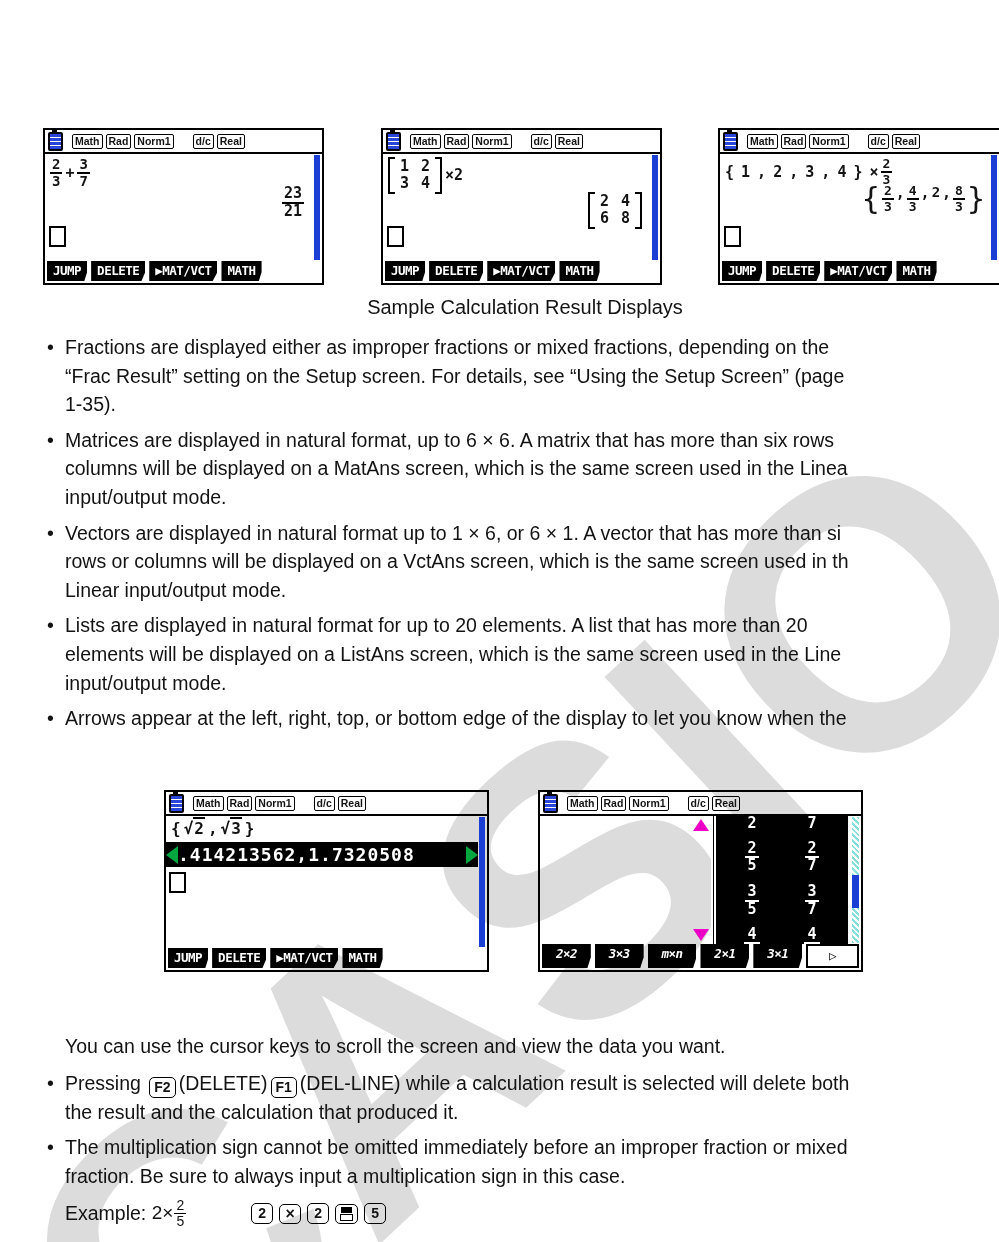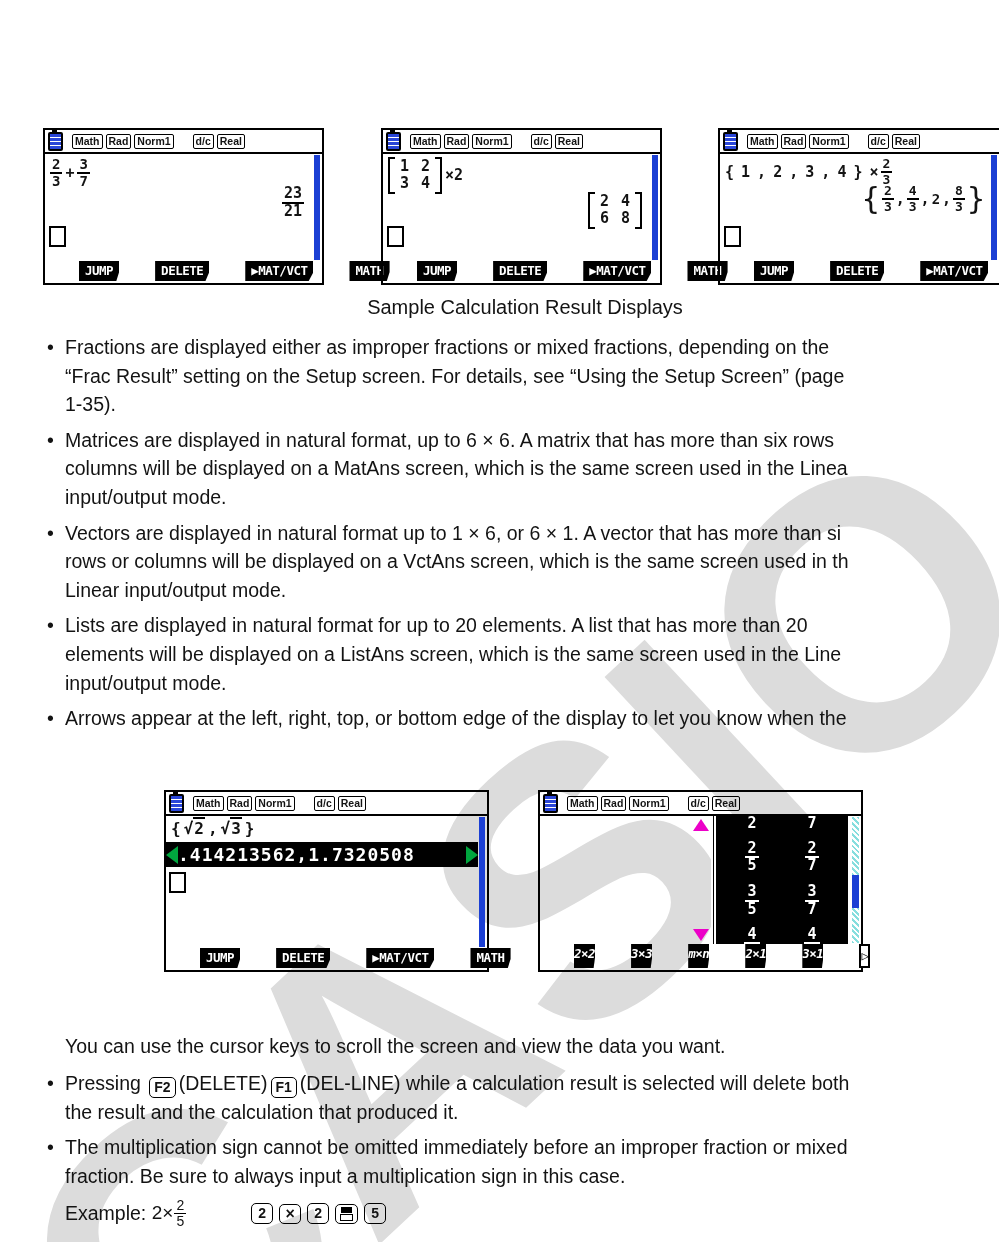--- a/index.html
+++ b/index.html
@@ -15,33 +15,33 @@
         background:repeating-linear-gradient(180deg,#2a46d8 0 3px,#fff 3px 4px);}
   .batt::before{content:"";position:absolute;left:2px;top:-4px;width:5px;height:2px;background:#000;}
   .tag{border:1.6px solid #000;border-radius:2px;font:bold 10.5px "Liberation Sans",sans-serif;
        padding:0 2px;line-height:13px;background:transparent;}
   .gapL{margin-left:16px;}
   .disp{position:relative;flex:1;}
   .vsb{position:absolute;right:2px;top:1px;bottom:1px;width:6px;background:#1b3fd4;}
   .menu{display:flex;gap:4px;padding:0 2px 2px 2px;margin-top:auto;}
   .tab{background:#000;color:#fff;font:bold 12.5px "DejaVu Sans Mono",monospace;
        padding:2px 6px 3px;letter-spacing:-0.5px;white-space:nowrap;
-       clip-path:polygon(0 0,100% 0,100% 55%,93% 100%,0 100%);margin-left:32px;}
+       clip-path:polygon(0 0,100% 0,100% 55%,93% 100%,0 100%);}
   .tab.alt{background:#fff;color:#000;border:2px solid #000;clip-path:none;padding:0 6px 1px;
            text-align:center;}
   .menu.six .tab{flex:1;text-align:center;padding:2px 0 3px;font-style:italic;}
   .calcfont{font-family:"DejaVu Sans Mono",monospace;font-weight:bold;}
   .fr{display:inline-flex;flex-direction:column;align-items:center;vertical-align:middle;
       font-family:"DejaVu Sans Mono",monospace;font-weight:bold;line-height:1.05;}
   .fr .fn{padding:0 2px;}
   .fr .fd{border-top:2px solid #000;padding:0 2px;}
   .fr.white .fd{border-top-color:#fff;}
   .cur{position:absolute;width:13px;height:17px;border:2px solid #000;}
   .ex{position:absolute;left:5px;top:3px;display:flex;align-items:center;gap:3px;font-size:15px;}
-  .res{position:absolute;display:flex;align-items:center;gap:3px;font-size:15px;}
+  .res{position:absolute;display:flex;gap:3px;font-size:15px;}
   .mat{display:inline-flex;align-items:stretch;}
   .mb{width:5px;}
   .mb.l{border-left:2px solid #000;border-top:2px solid #000;border-bottom:2px solid #000;}
   .mb.r{border-right:2px solid #000;border-top:2px solid #000;border-bottom:2px solid #000;}
   .mcells{display:grid;grid-template-columns:auto auto;column-gap:12px;padding:1px 5px;
           font:bold 15px "DejaVu Sans Mono",monospace;text-align:center;line-height:1.15;}
   .brace{font-family:"DejaVu Sans Mono",monospace;font-weight:normal;font-size:30px;line-height:1;}
   .sqrt{font-family:"DejaVu Sans Mono",monospace;font-weight:bold;}
   .rdx{border-top:2px solid #000;padding:0 1px;}
   .hl{position:absolute;left:0;right:9px;top:26px;height:25px;background:#000;color:#fff;

